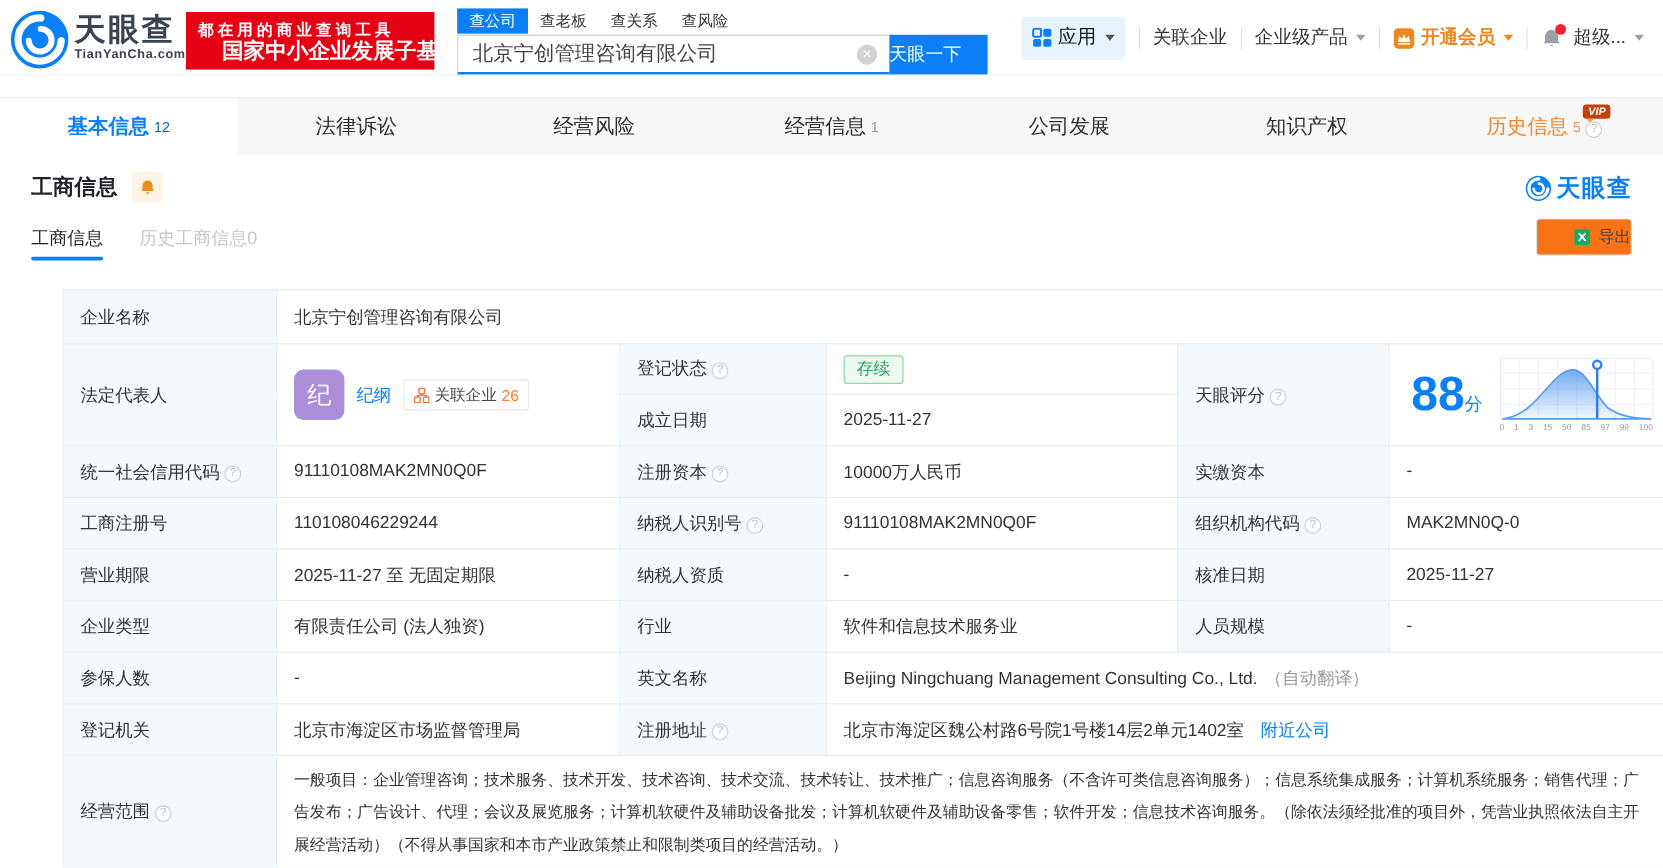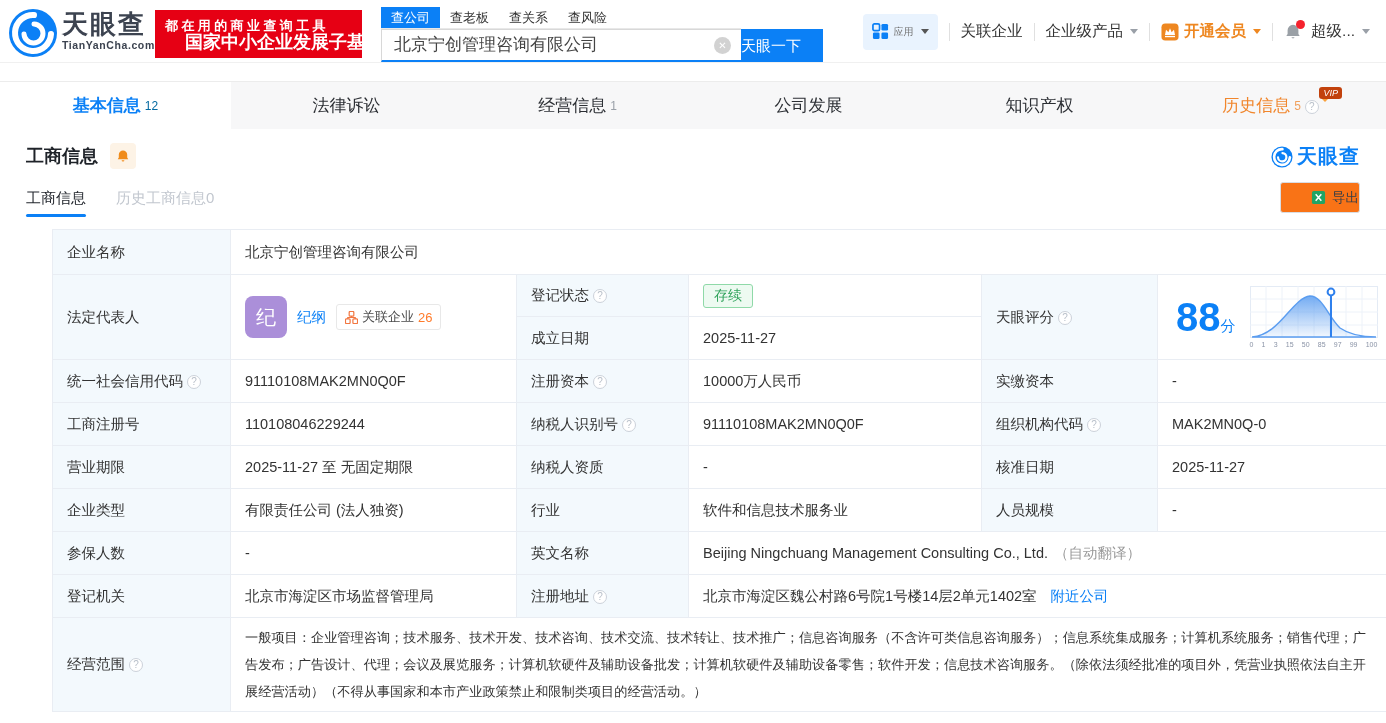--- a/index.html
+++ b/index.html
@@ -4,68 +4,68 @@
 <style>
 * { margin:0; padding:0; box-sizing:border-box; }
 body { width:1386px; height:723px; font-family:"Liberation Sans",sans-serif; background:#fff; color:#333; overflow:hidden; }
 
 .topbar { position:relative; height:63px; border-bottom:1px solid #f0f0f0; background:#fff; }
 .logo-icon { position:absolute; left:8px; top:8px; }
 .logo-text { position:absolute; left:62px; top:10px; }
 .logo-cn { font-size:26px; font-weight:bold; color:#3c4350; letter-spacing:2px; line-height:29px; }
 .logo-en { font-size:10.5px; font-weight:bold; color:#3c4350; letter-spacing:0.6px; line-height:13px; }
 .red-badge { position:absolute; left:155px; top:10px; width:207px; height:48px; background:#e60014; color:#fff; padding:7px 10px 0 10px; }
-.red-badge .l1 { font-size:13px; font-weight:bold; letter-spacing:3.4px; line-height:17px; white-space:nowrap; }
+.red-badge .l1 { font-size:13px; font-weight:bold; letter-spacing:3.4px; line-height:17px; white-space:nowrap;font-family:Liberation Mono, monospace; }
 .red-badge .l2 { font-size:18px; font-weight:bold; letter-spacing:0; line-height:17px; white-space:nowrap;margin-left:20px; }
 .search-wrap { position:absolute; left:381px; top:7px; width:442px; }
 .search-tabs { display:flex; height:22px; border-bottom:1px solid #e8e8e8; width:360px; }
 .search-tab { font-size:13px; color:#333; padding:0 10px; line-height:21px; cursor:pointer; }
 .search-tab.active { background:#0b80f6; color:#fff; }
 .search-row { display:flex; height:33px; }
 .search-input { position:relative; width:360px; border:1px solid #d8d8d8; border-bottom:2px solid #0b80f6; border-right:none; background:#fff; }
 .search-input .val { font-size:17px; color:#444; line-height:29px; padding-left:12px; white-space:nowrap; overflow:hidden; }
 .clear-ic { position:absolute; right:10px; top:7px; width:17px; height:17px; border-radius:50%; background:#d2d2d2; color:#fff; font-size:10px; line-height:17px; text-align:center; }
 .search-btn { width:82px; background:#0b80f6; color:#fff; font-size:15px; border:none; line-height:33px; text-align:left; }
 .hdr-right { position:absolute; right:16px; top:0; height:63px; display:flex; align-items:center; }
 .app-btn { display:flex; align-items:center; background:#e9f3fe; border-radius:4px; height:36px; padding:0 9px; gap:5px; }
-.app-btn .t { font-size:10px; color:#737373; }
+.app-btn .t { font-size:16px; color:#0f172a; }
 .caret { width:0; height:0; border-left:4.5px solid transparent; border-right:4.5px solid transparent; border-top:5.5px solid #555; margin-left:2px; }
 .caret.gray { border-top-color:#9aa0a8; }
 .caret.orange { border-top-color:#ee8720; }
 .hsep { width:1px; height:18px; background:#e0e0e0; margin:0 11px; }
 .hitem { font-size:15.5px; color:#333; display:flex; align-items:center; gap:5px; white-space:nowrap; }
 .vip-item { color:#ee8720; font-weight:bold; }
 .bell-wrap { position:relative; margin-right:9px; display:flex; }
 .red-dot { position:absolute; right:-3px; top:-3px; width:9px; height:9px; border-radius:50%; background:#f5222d; }
 
 .main-tabs { display:flex; margin-top:18px; height:48px; border-top:1px solid #ececec; background:#f7f7f8; }
 .main-tab { flex:1; text-align:center; line-height:47px; font-size:17px; color:#2b2e33; position:relative; cursor:pointer; }
 .main-tab.active { background:#fff; color:#0b80f6; font-weight:bold; }
 .main-tab .cnt { font-size:12px; margin-left:4px; position:relative; top:-1px; }
 .main-tab.active .cnt { color:#0369a1; font-weight:normal; }
 .main-tab .cnt.gray { color:#9aa0a8; }
 .main-tab.orange { color:#f1862c; }
 .main-tab .cnt.orange { color:#f1a05c; }
-.vip-badge { position:absolute; top:5px; right:44px; background:#c2410c; color:#fff; font-size:9px; font-weight:normal; font-style:italic; border-radius:3px; padding:1px 4px; line-height:10px; }
+.vip-badge { position:absolute; top:5px; right:44px; background:#c2410c; color:#fff; font-size:9px; font-weight:bold; font-style:italic; border-radius:3px; padding:1px 4px; line-height:10px; }
 .vip-badge::after { content:""; position:absolute; left:3px; bottom:-3px; width:0; height:0; border-left:3px solid transparent; border-right:3px solid transparent; border-top:3px solid #f9a13c; }
 .help-ic { display:inline-block; width:14px; height:14px; border:1px solid #ccd2da; border-radius:50%; color:#b9c0ca; font-size:10px; line-height:12px; text-align:center; vertical-align:1px; margin-left:4px; background:#fff; }
 
 .biz { position:relative; padding:0 26px; }
 .biz-title-row { display:flex; align-items:center; margin-top:14px; height:26px; }
 .biz-title { font-size:18px; font-weight:bold; color:#1f2329; }
 .monitor-badge { width:26px; height:26px; background:#fdf3e6; border-radius:4px; margin-left:12px; display:flex; align-items:center; justify-content:center; }
 .watermark { position:absolute; right:26px; top:0; display:flex; align-items:center; gap:4px; }
 .watermark .wt { font-size:20px; font-weight:bold; color:#0b80f6; letter-spacing:1px; }
 .sub-tabs { display:flex; gap:30px; margin-top:20px; height:32px; align-items:flex-start; }
 .sub-tab { font-size:15px; color:#23272e; position:relative; padding-bottom:9px; }
 .sub-tab.active::after { content:""; position:absolute; left:0; right:0; bottom:0; height:3px; background:#0b80f6; border-radius:2px; }
 .sub-tab.inactive { color:#c2c7cf; }
 .export-btn { position:absolute; right:26px; top:39px; width:80px; height:31px; border:1px solid #d9dde3; border-radius:3px; background:#f97316; display:flex; align-items:center; justify-content:flex-end; gap:6px; font-size:13.5px; color:#3a3f46; }
 
-table.info { border-collapse:collapse; margin:8px 26px 0 26px; width:1334px; table-layout:fixed; }
+table.info { border-collapse:collapse; margin:20px 26px 0 26px; width:1334px; table-layout:fixed; }
 .info th, .info td { border:1px solid #e9edf3; font-size:14.5px; font-weight:normal; text-align:left; padding:0 14px; color:#333; }
 .info th { background:#f3f9fd; }
 .rep-cell { display:flex; align-items:center; gap:10px; }
 .avatar { width:42px; height:42px; border-radius:8px; background:#ab8fd9; color:#fff; font-size:20px; display:flex; align-items:center; justify-content:center; }
 .blue-link { color:#0b80f6; }
 .rel-badge { display:inline-flex; align-items:center; gap:4px; border:1px solid #e8e8e8; border-radius:3px; padding:3px 8px; font-size:13px; color:#4a4a4a; }
 .rel-badge .num { color:#ff7b2b; }
 .status-badge { display:inline-block; background:#edfaf1; border:1px solid #8fd9a8; color:#31a35c; font-size:14px; border-radius:3px; padding:2px 10px; }
 .score-cell { display:flex; align-items:center; gap:14px; padding-left:12px; }
 .score-num { font-size:40px; font-weight:bold; color:#0b80f6; line-height:40px; }
@@ -151,20 +151,23 @@
     </div>
   </div>
 </div>
 
 <div class="main-tabs">
   <div class="main-tab active">
     <span>基本信息</span><span class="cnt">12</span>
   </div>
   <div class="main-tab">
     <span>法律诉讼</span>
+  </div>
+  <div class="main-tab">
+    <span>经营风险</span>
   </div>
   <div class="main-tab">
     <span>经营信息</span><span class="cnt gray">1</span>
   </div>
   <div class="main-tab">
     <span>公司发展</span>
   </div>
   <div class="main-tab">
     <span>知识产权</span>
   </div>

